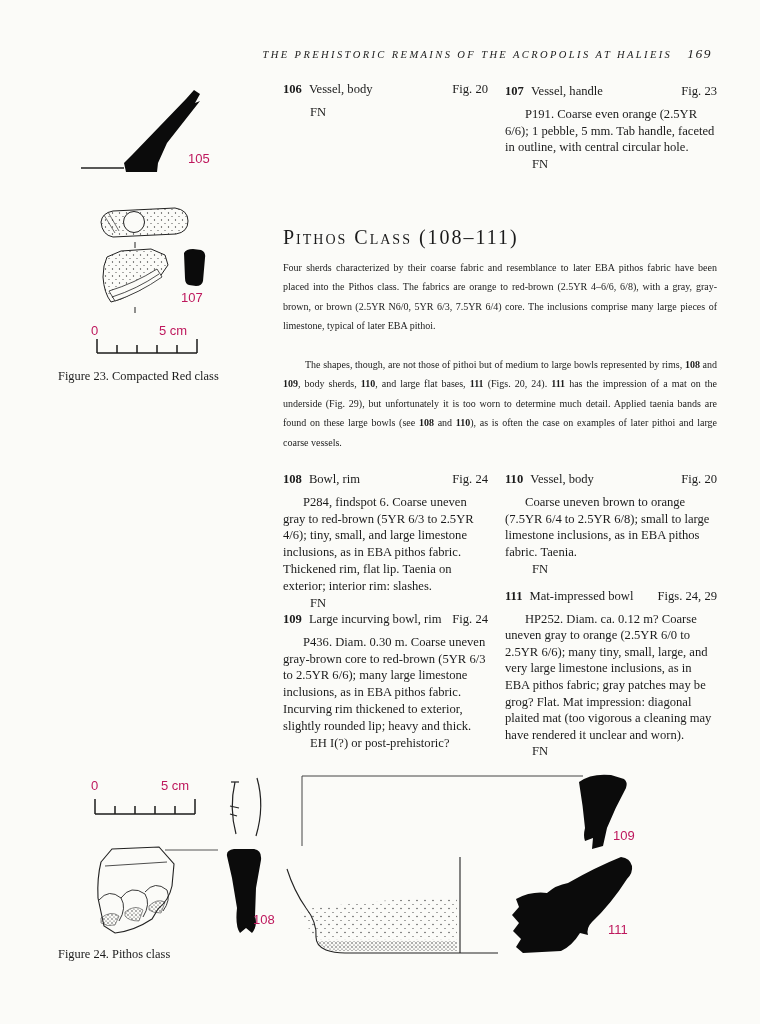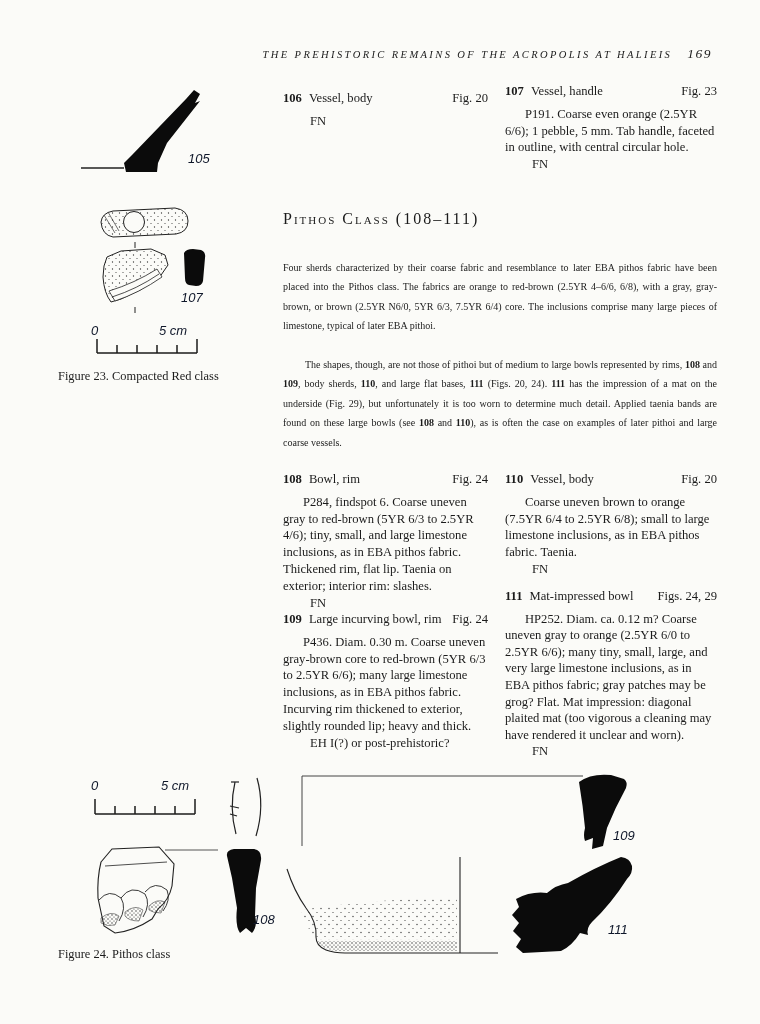--- a/index.html
+++ b/index.html
@@ -13,34 +13,34 @@
   
   .entry{position:absolute;width:205px;font-size:12.6px;line-height:16.8px;}
   .entry p{margin:0;}
   .entry-header{display:flex;align-items:baseline;margin-bottom:6px;}
   .entry-num{font-weight:bold;margin-right:7px;}
   .entry-title{flex:1;}
   .entry-fig{margin-left:6px;white-space:nowrap;}
   .entry-body{text-indent:20px;}
   .entry-fn{text-indent:27px;}
   
-  .section-heading{position:absolute;left:283px;top:210px;font-size:16px;
+  .section-heading{position:absolute;left:283px;top:226px;font-size:20px;
                    font-variant:small-caps;letter-spacing:2px;}
   .para{position:absolute;left:283px;width:434px;font-size:10px;line-height:19.4px;
         text-align:justify;margin:0;}
   #para1{top:258px;}
   #para2{top:355px;text-indent:22px;}
   .b{font-weight:bold;}
   
   .figure{position:absolute;}
   #figure-23{left:55px;top:85px;width:215px;height:315px;}
   #figure-24{left:55px;top:770px;width:655px;height:215px;}
   .figure svg{position:absolute;left:0;top:0;}
   .fig-label{position:absolute;font-family:"Liberation Sans", sans-serif;
-             font-size:13px;color:#0f172a;font-style:italic;}
+             font-size:13px;color:#be185d;}
   .fig-caption{position:absolute;font-size:12.4px;white-space:nowrap;}
 </style>
 </head>
 <body>
 
 <div class="page">
 
   <div class="running-head">
     <span class="head-text">THE PREHISTORIC REMAINS OF THE ACROPOLIS AT HALIEIS</span>
     <span class="page-num">169</span>
@@ -84,21 +84,21 @@
         <line x1="122" y1="260" x2="122" y2="268"></line>
       </g>
     </svg>
     <div class="fig-label" style="left:133px;top:66px;">105</div>
     <div class="fig-label" style="left:126px;top:205px;">107</div>
     <div class="fig-label" style="left:36px;top:238px;">0</div>
     <div class="fig-label" style="left:104px;top:238px;">5 cm</div>
     <div class="fig-caption" style="left:3px;top:284px;">Figure 23. Compacted Red class</div>
   </div>
 
-  <section class="entry" style="left:283px;top:90px;">
+  <section class="entry" style="left:283px;top:81px;">
     <div class="entry-header">
       <span class="entry-num">106</span>
       <span class="entry-title">Vessel, body</span>
       <span class="entry-fig">Fig. 20</span>
     </div>
     <p class="entry-fn">FN</p>
   </section>
 
   <section class="entry" style="left:505px;top:83px;width:212px;">
     <div class="entry-header">

